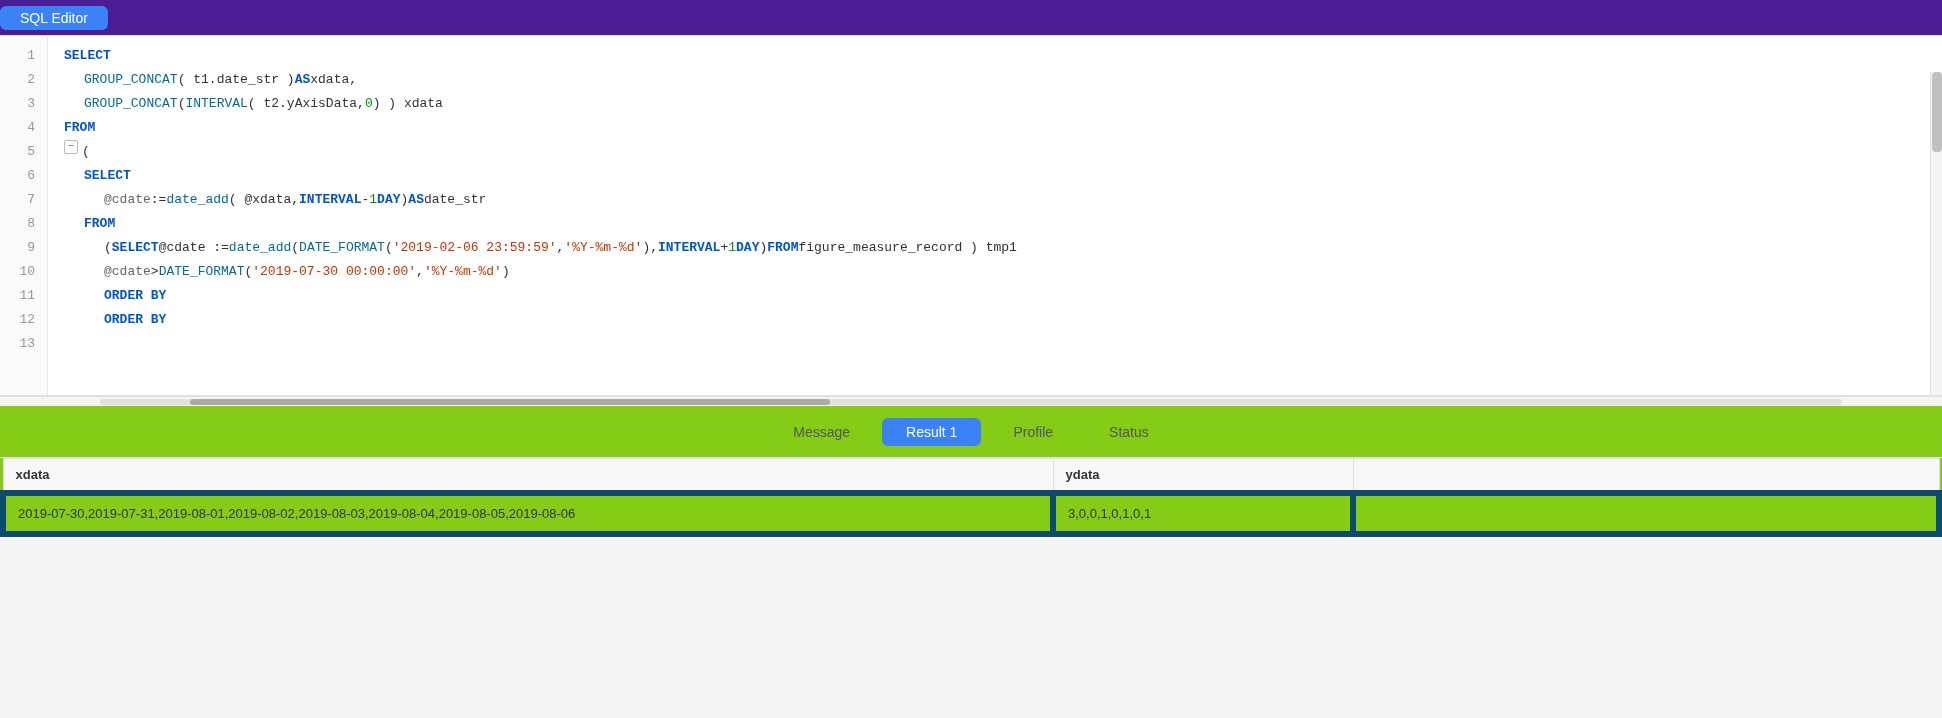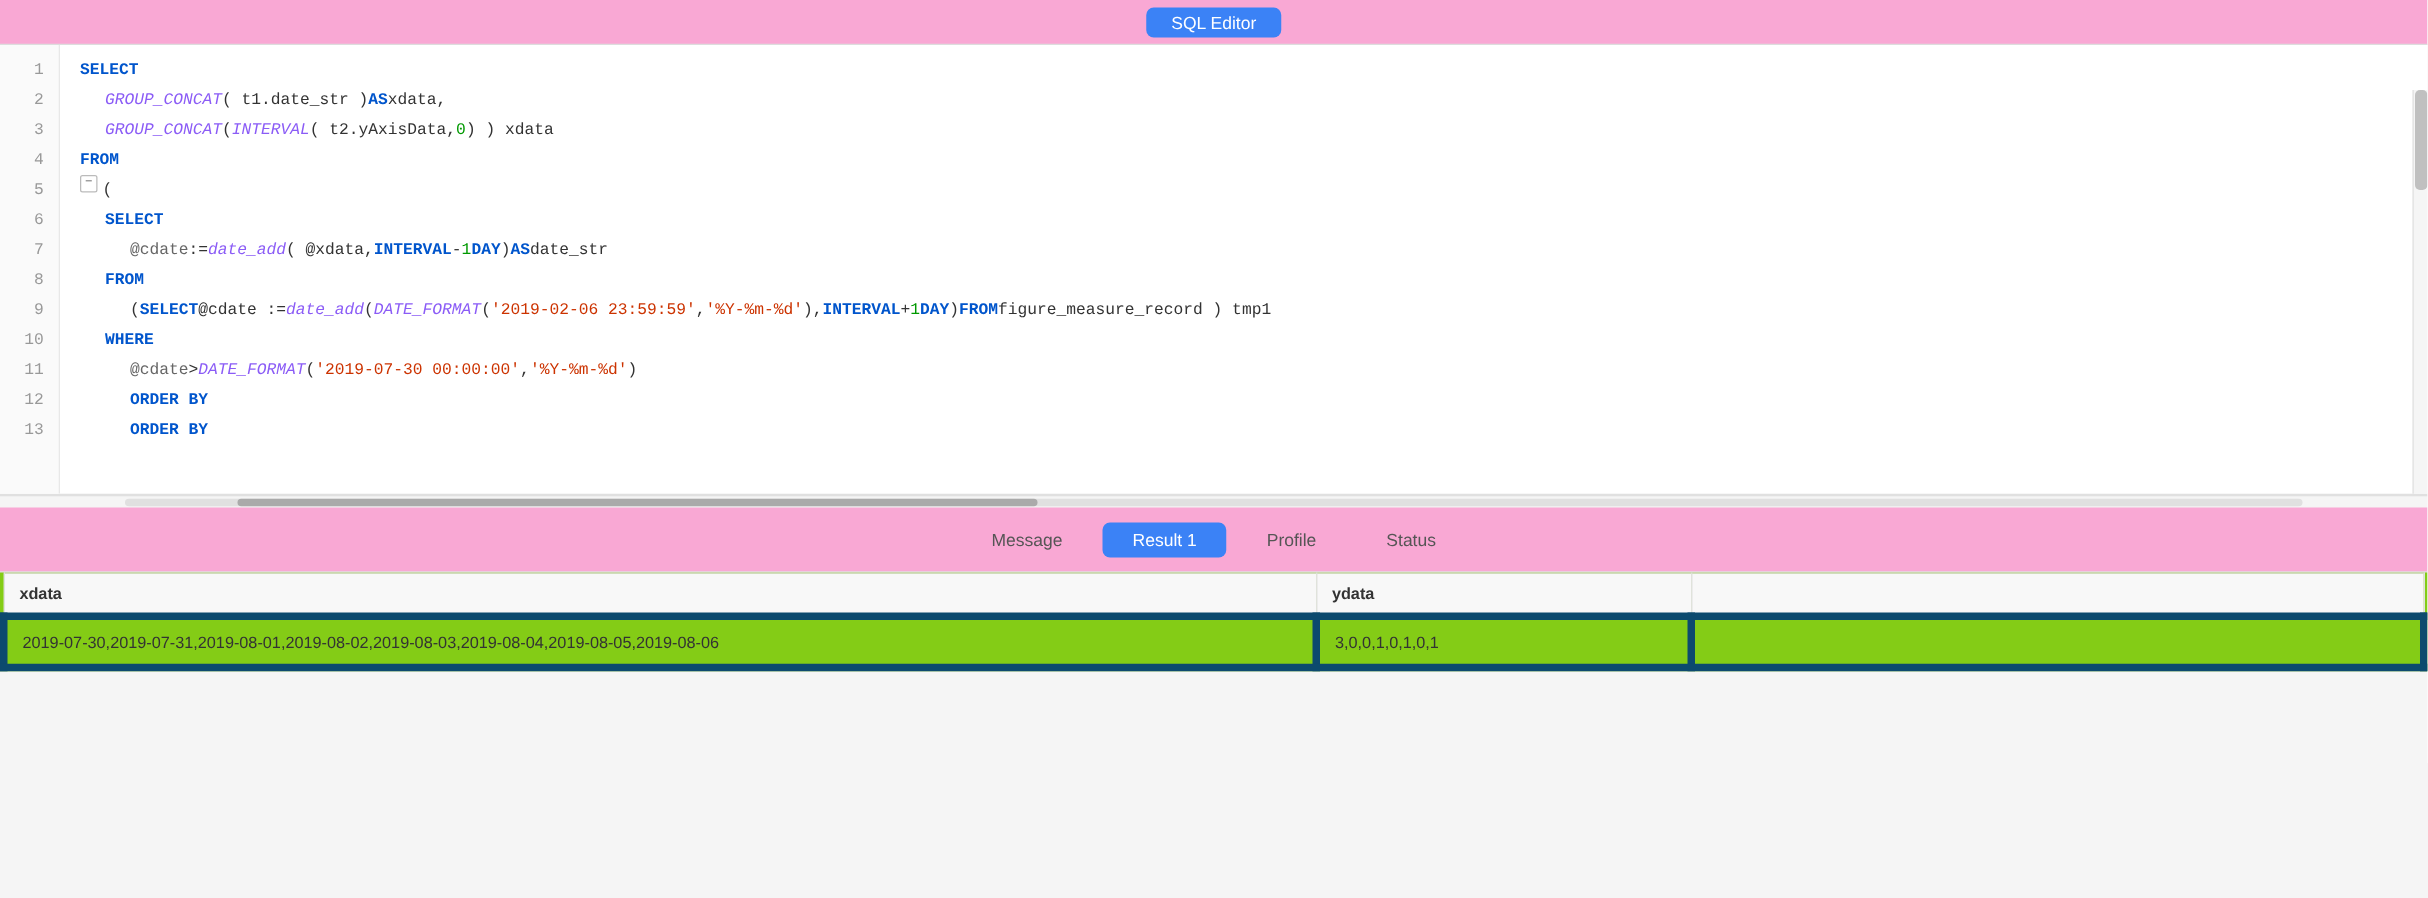--- a/index.html
+++ b/index.html
@@ -7,23 +7,23 @@
       font-family: -apple-system, BlinkMacSystemFont, 'Segoe UI', sans-serif;
       background: #f5f5f5;
       width: 1942px;
       min-height: 718px;
       overflow-x: hidden;
     }
 
     
     .top-bar {
       display: flex;
-      justify-content: center;
+      justify-content: flex-start;
       align-items: center;
-      background: #f9a8d4;
+      background: #4c1d95;
       border-bottom: 1px solid #ddd;
       padding: 6px 0;
       height: 36px;
     }
 
     .sql-editor-btn {
       background: #3b82f6;
       color: white;
       border: none;
       border-radius: 6px;
@@ -96,21 +96,21 @@
       background: white;
       cursor: pointer;
       font-size: 10px;
       color: #666;
       margin-right: 4px;
       flex-shrink: 0;
     }
 
     
     .kw-blue { color: #0055cc; font-weight: bold; }   
-    .kw-cyan { color: #8b5cf6; font-style: italic; }                       
+    .kw-cyan { color: #0369a1; }                       
     .kw-red  { color: #cc3300; }                       
     .kw-green { color: #009900; }                      
     .kw-var  { color: #666; }                          
     .kw-plain { color: #333; }
 
     
     .scrollbar-area {
       background: #f5f5f5;
       height: 10px;
       border-top: 1px solid #e0e0e0;
@@ -156,21 +156,21 @@
       border-radius: 4px;
       left: 1px;
     }
 
     
     .tab-bar {
       display: flex;
       align-items: center;
       justify-content: center;
       gap: 8px;
-      background: #f9a8d4;
+      background: #84cc16;
       border-bottom: 1px solid #e0e0e0;
       padding: 8px 0;
       height: 52px;
     }
 
     .tab-item {
       padding: 6px 24px;
       border-radius: 6px;
       font-size: 14px;
       font-weight: 500;
@@ -306,24 +306,20 @@
           <span class="kw-blue">INTERVAL</span>
           <span class="kw-plain"> + </span>
           <span class="kw-green">1</span>
           <span class="kw-plain"> </span>
           <span class="kw-blue">DAY</span>
           <span class="kw-plain"> ) </span>
           <span class="kw-blue">FROM</span>
           <span class="kw-plain"> figure_measure_record ) tmp1</span>
         </div>
         <div class="code-line">
-          <span style="padding-left: 20px;"></span>
-          <span class="kw-blue">WHERE</span>
-        </div>
-        <div class="code-line">
           <span style="padding-left: 40px;"></span>
           <span class="kw-var">@cdate</span>
           <span class="kw-plain"> &gt; </span>
           <span class="kw-cyan">DATE_FORMAT</span>
           <span class="kw-plain">( </span>
           <span class="kw-red">'2019-07-30 00:00:00'</span>
           <span class="kw-plain">, </span>
           <span class="kw-red">'%Y-%m-%d'</span>
           <span class="kw-plain"> )</span>
         </div>

